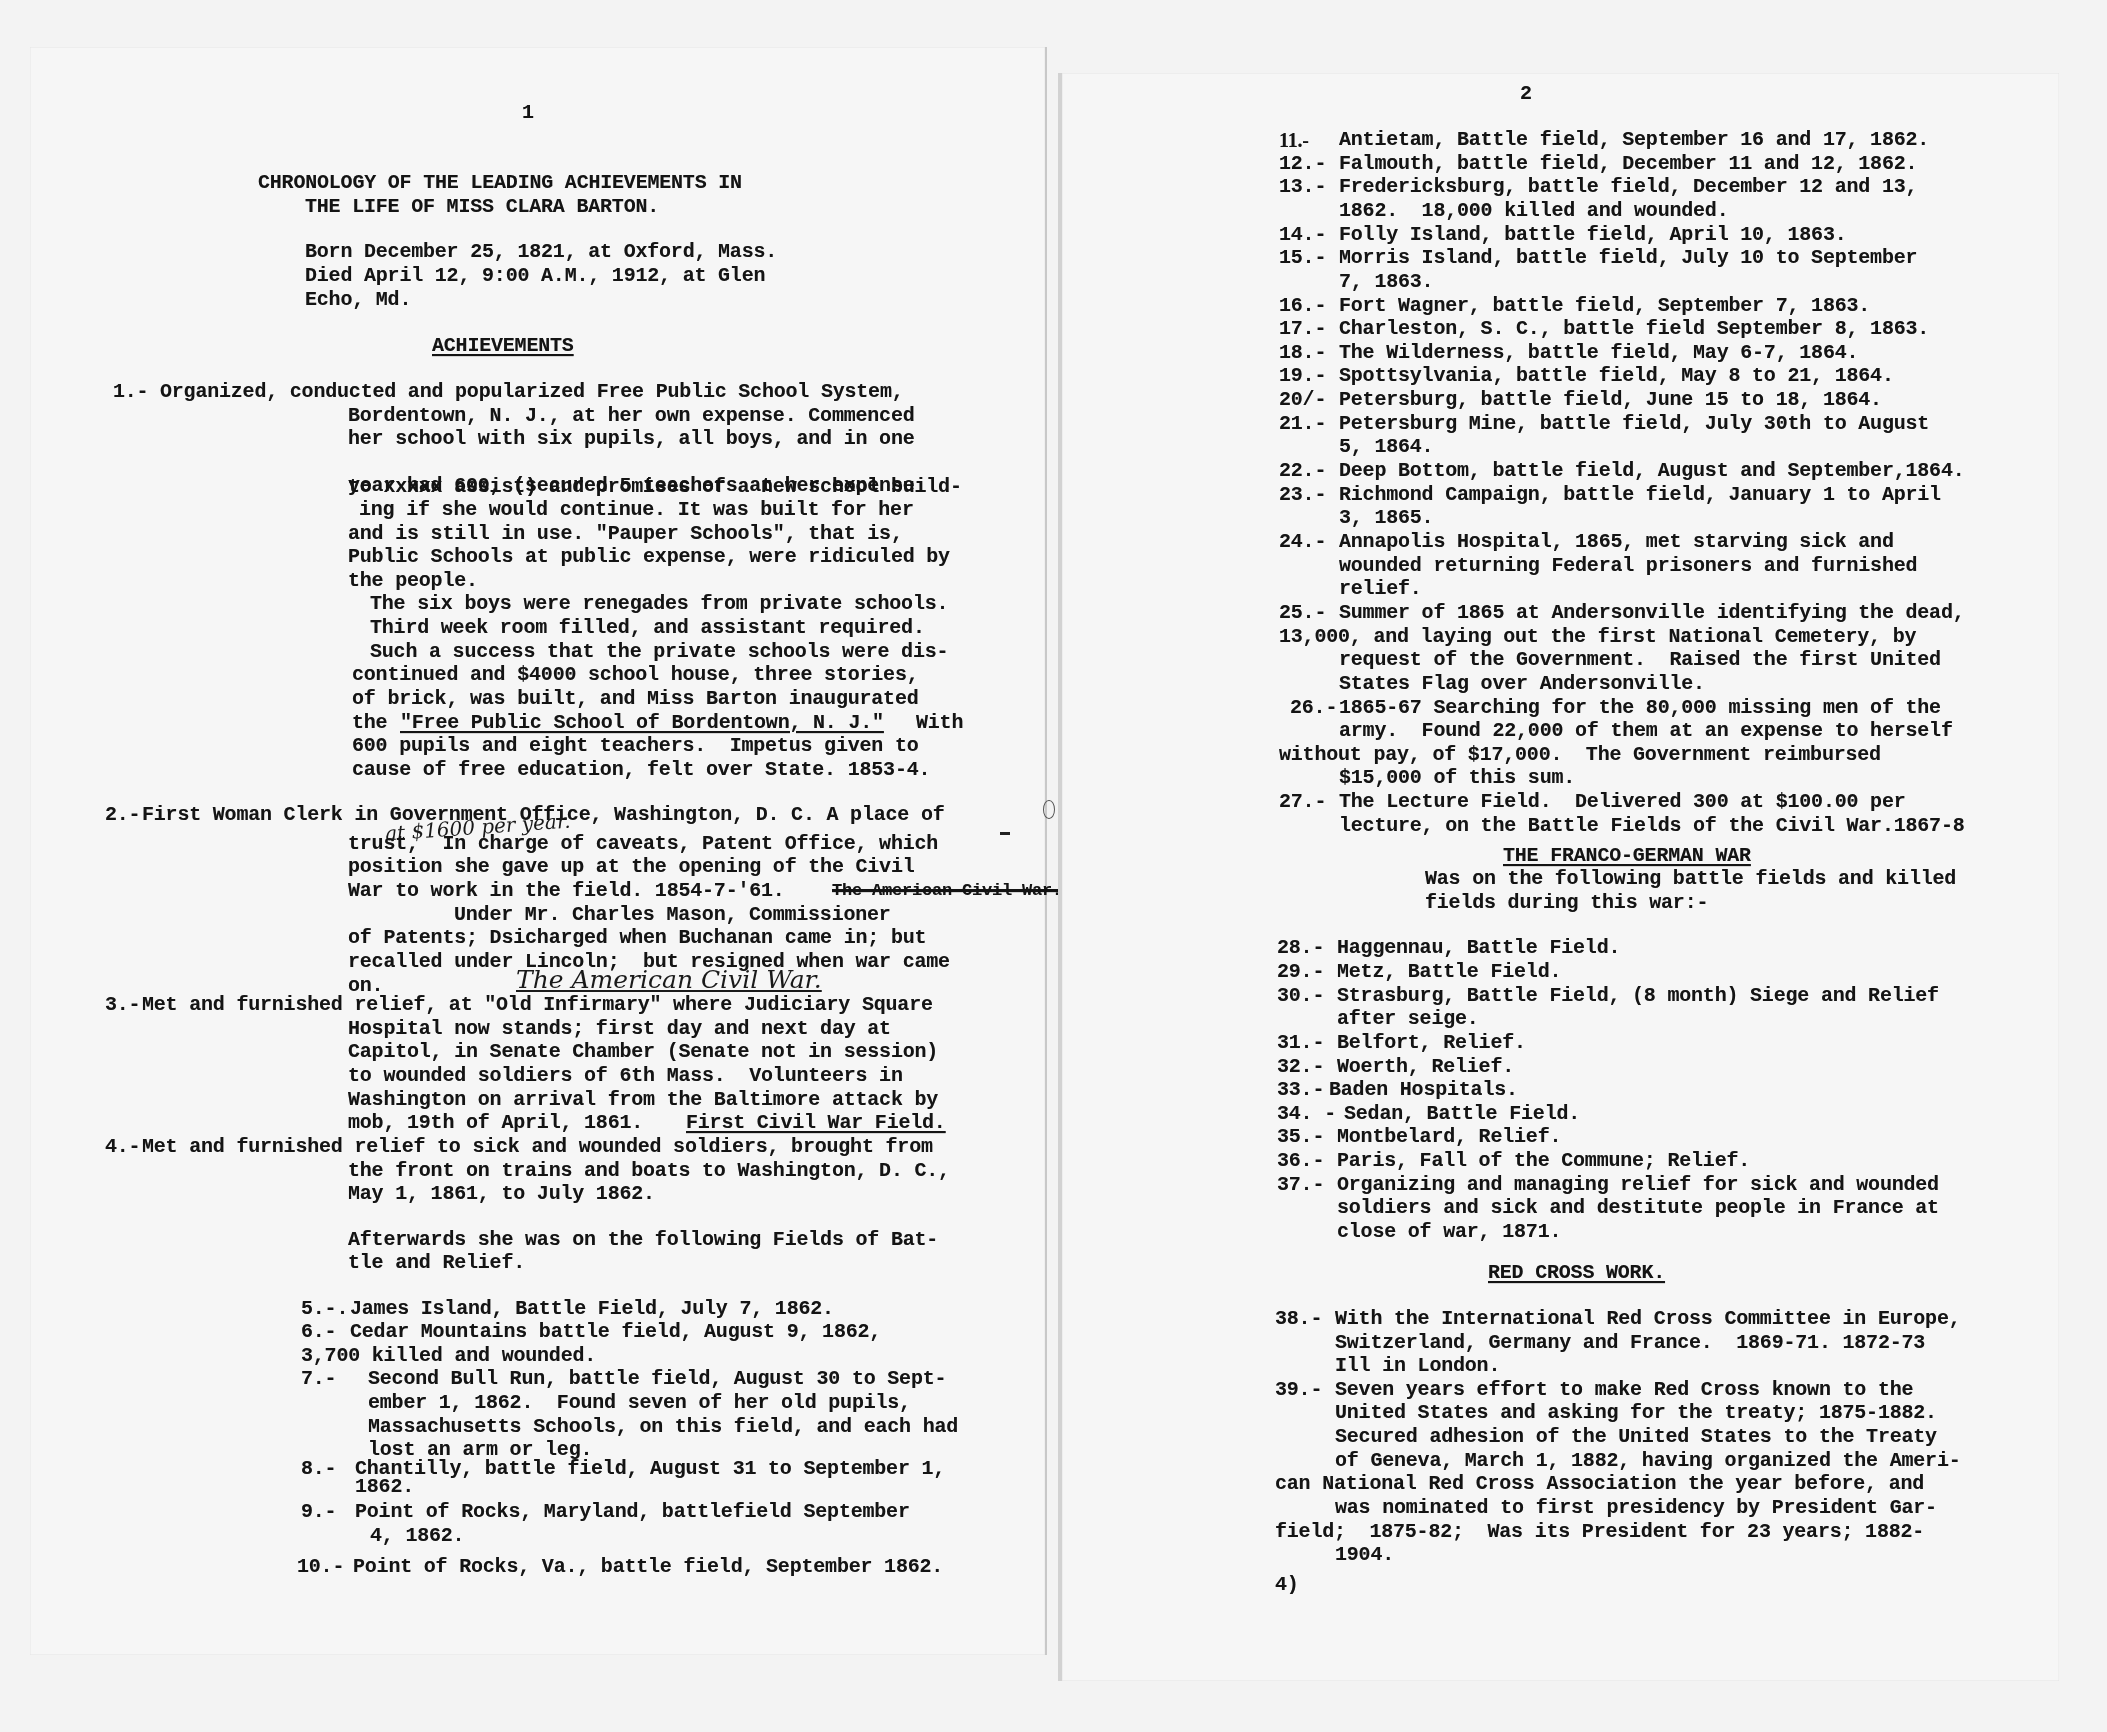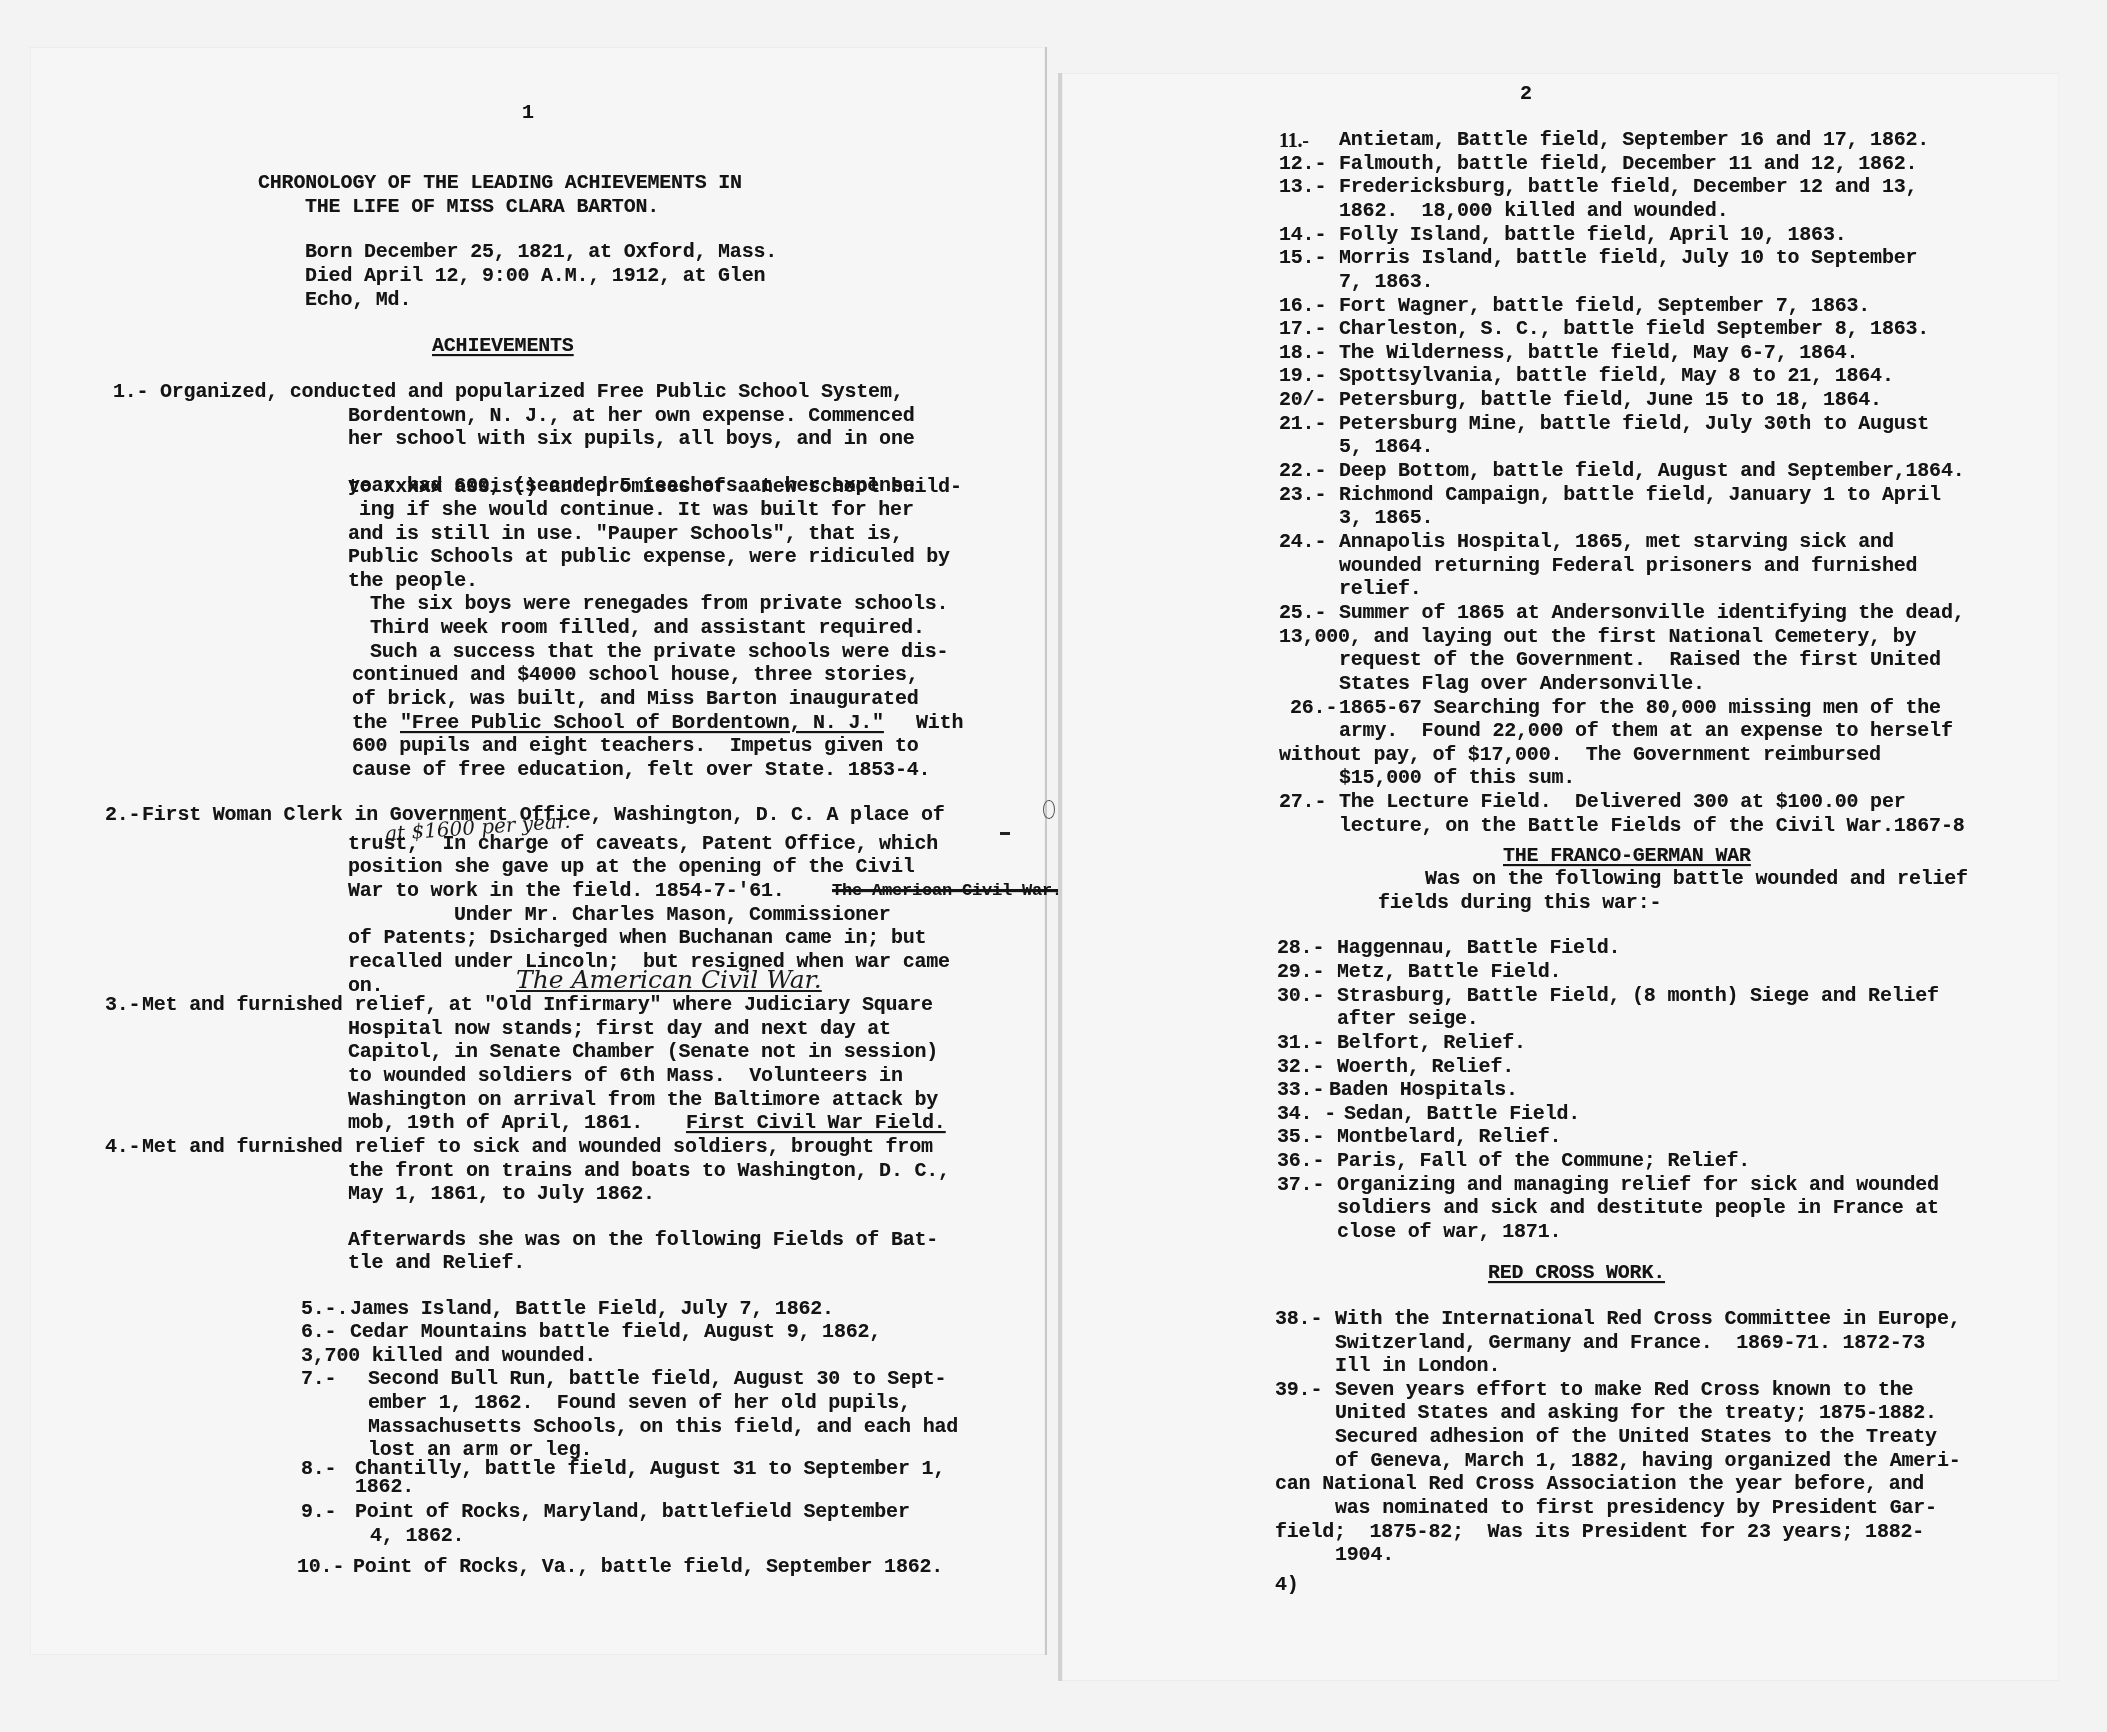--- a/index.html
+++ b/index.html
@@ -199,22 +199,22 @@
 <div class="ln" style="left:1339px;top:697px;">1865-67 Searching for the 80,000 missing men of the</div>
 <div class="ln" style="left:1339px;top:720px;">army.  Found 22,000 of them at an expense to herself</div>
 <div class="ln" style="left:1279px;top:744px;">without pay, of $17,000.  The Government reimbursed</div>
 <div class="ln" style="left:1339px;top:767px;">$15,000 of this sum.</div>
 
 <div class="ln" style="left:1279px;top:791px;">27.-</div>
 <div class="ln" style="left:1339px;top:791px;">The Lecture Field.  Delivered 300 at $100.00 per</div>
 <div class="ln" style="left:1339px;top:815px;">lecture, on the Battle Fields of the Civil War.1867-8</div>
 
 <div class="ln u" style="left:1503px;top:845px;">THE FRANCO-GERMAN WAR</div>
-<div class="ln" style="left:1425px;top:868px;">Was on the following battle wounded and relief</div>
-<div class="ln" style="left:1378px;top:892px;">fields during this war:-</div>
+<div class="ln" style="left:1425px;top:868px;">Was on the following battle fields and killed</div>
+<div class="ln" style="left:1425px;top:892px;">fields during this war:-</div>
 
 <div class="ln" style="left:1277px;top:937px;">28.-</div>
 <div class="ln" style="left:1337px;top:937px;">Haggennau, Battle Field.</div>
 <div class="ln" style="left:1277px;top:961px;">29.-</div>
 <div class="ln" style="left:1337px;top:961px;">Metz, Battle Field.</div>
 <div class="ln" style="left:1277px;top:985px;text-align:center;">30.-</div>
 <div class="ln" style="left:1337px;top:985px;">Strasburg, Battle Field, (8 month) Siege and Relief</div>
 <div class="ln" style="left:1337px;top:1008px;">after seige.</div>
 <div class="ln" style="left:1277px;top:1032px;">31.-</div>
 <div class="ln" style="left:1337px;top:1032px;">Belfort, Relief.</div>

